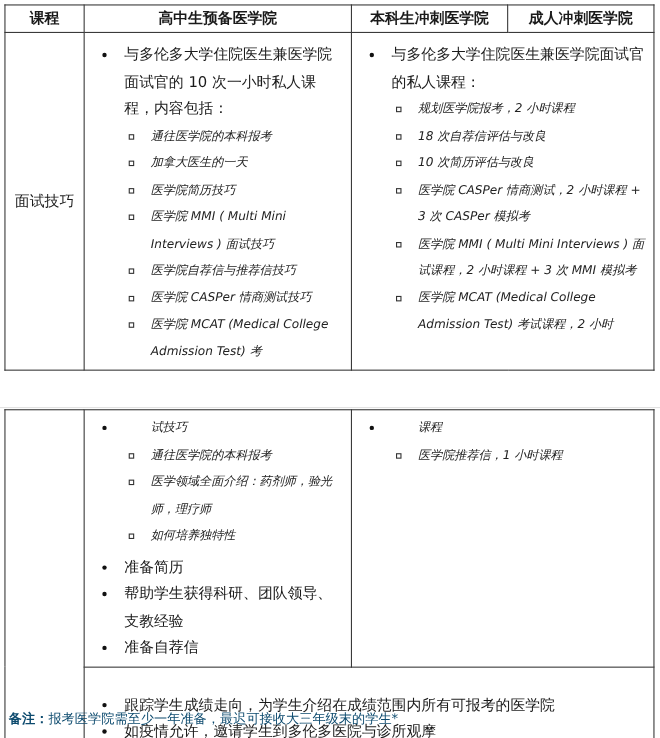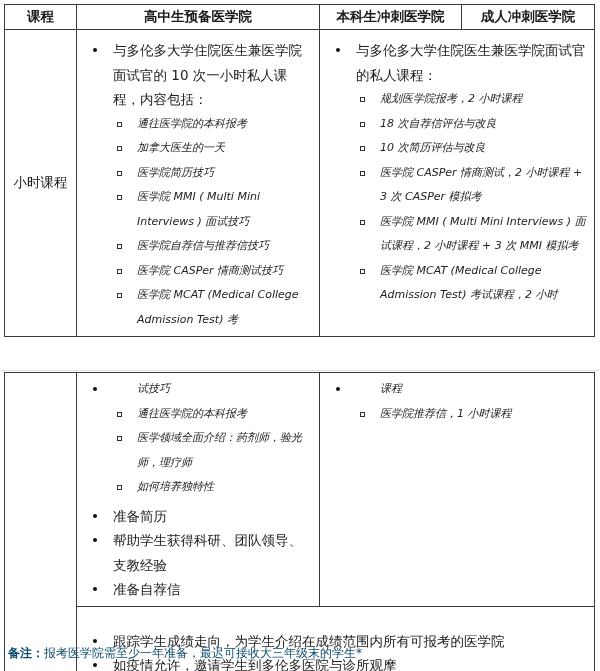--- a/index.html
+++ b/index.html
@@ -55,21 +55,21 @@
       <col style="width:133px">
   </colgroup>
   <tbody>
       <tr class="hdr">
     <td>课程</td>
     <td>高中生预备医学院</td>
     <td>本科生冲刺医学院</td>
     <td>成人冲刺医学院</td>
   </tr>
   <tr style="height:287px">
-    <td class="rowlabel">小时课程</td>
+    <td class="rowlabel">面试技巧</td>
     <td>
       <ul class="l1">
         <li>
           <span>与多伦多大学住院医生兼医学院面试官的 10 次一小时私人课程，内容包括：</span>
           <ul class="l2">
             <li>通往医学院的本科报考</li>
             <li>加拿大医生的一天</li>
             <li>医学院简历技巧</li>
             <li>医学院 MMI ( Multi Mini Interviews ) 面试技巧</li>
             <li>医学院自荐信与推荐信技巧</li>

